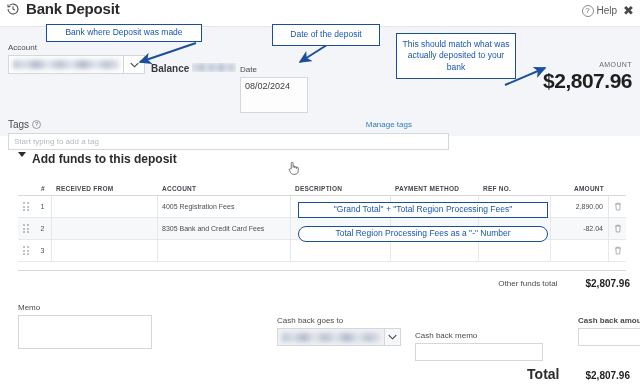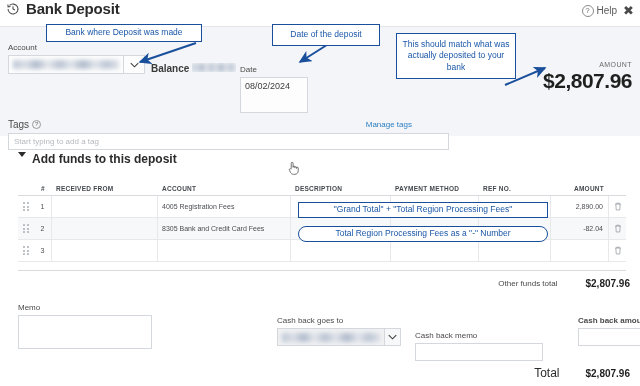--- a/index.html
+++ b/index.html
@@ -198,21 +198,21 @@
     margin-top: 3px; width: 128px; height: 18px;
     background: #ffffff; border: 1px solid #d4d7dc;
   }
   .cb-input.small { width: 74px; }
 
   
   .total-wrap {
     position: absolute; right: 10px; top: 366px;
     display: flex; align-items: baseline; gap: 26px;
   }
-  .total-label { font-size: 12px; font-weight: normal; color: #2b2b2b; }
+  .total-label { font-size: 14px; font-weight: bold; color: #2b2b2b; }
   .total-value { font-size: 10px; font-weight: bold; color: #1f1f1f; }
 
   
   .callout {
     position: absolute;
     background: #ffffff;
     border: 1.6px solid #1a4f9c;
     color: #1a57a8;
     font-size: 8.5px;
     text-align: center;

